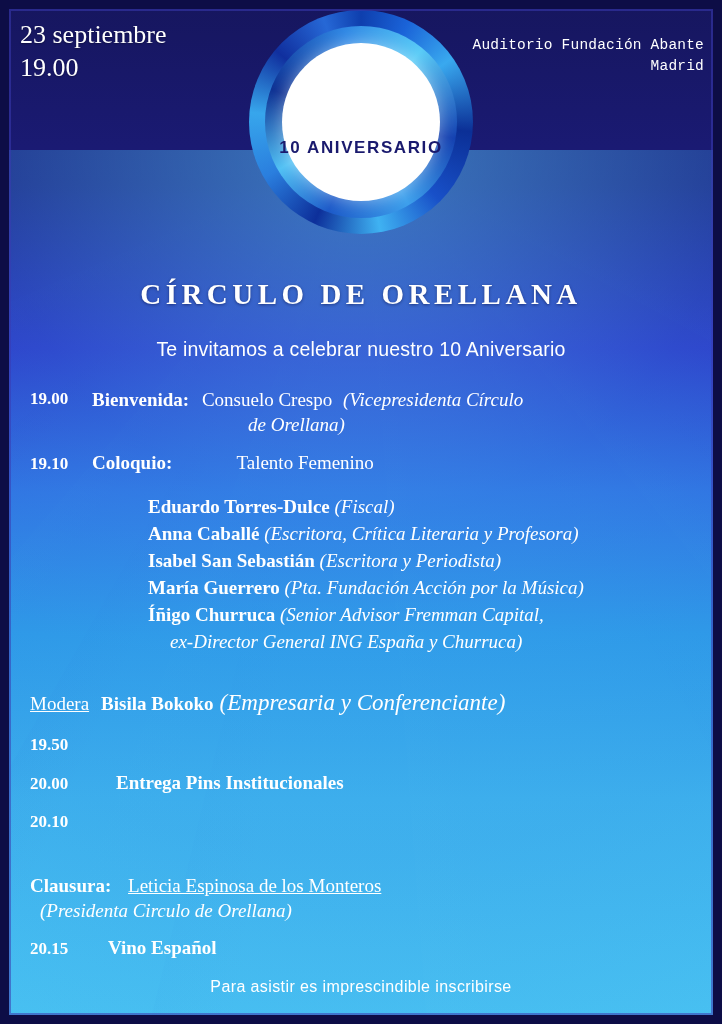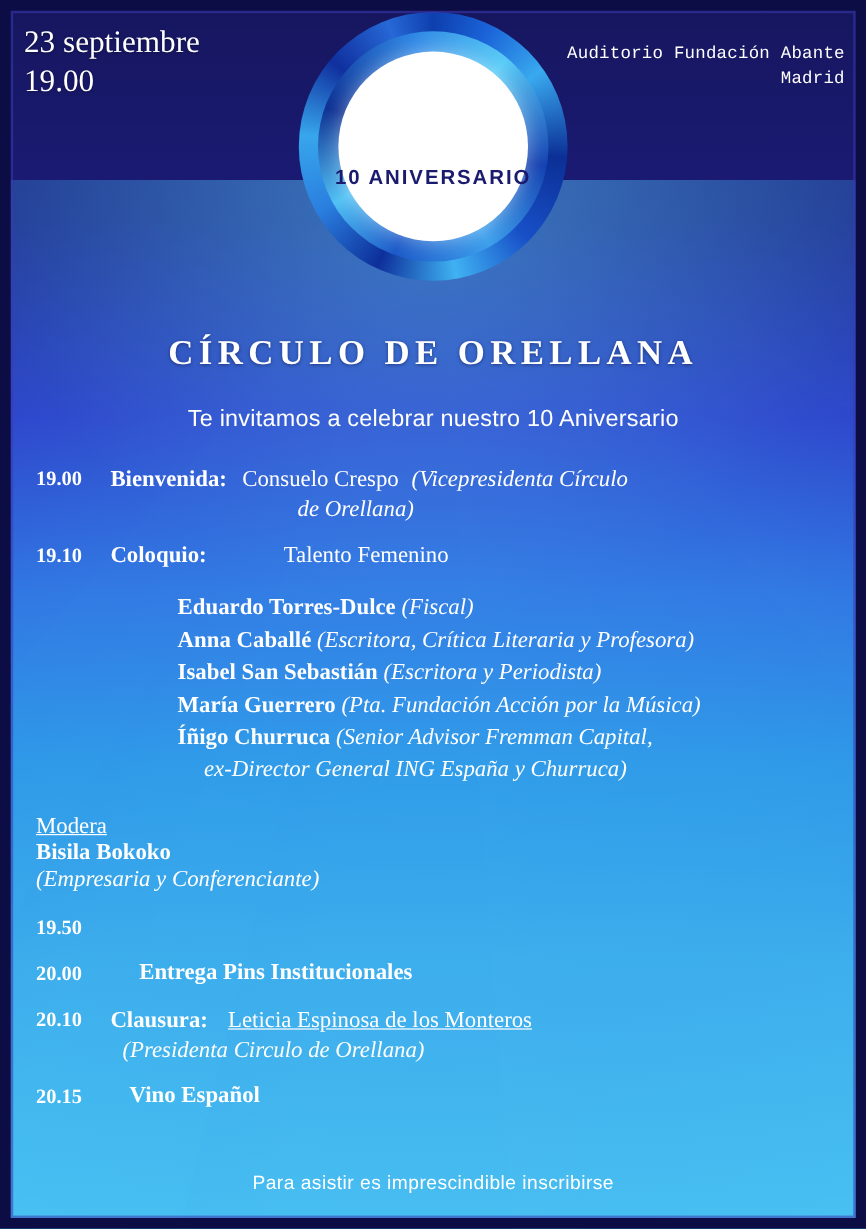--- a/index.html
+++ b/index.html
@@ -225,31 +225,30 @@
   .speaker .ro { font-style: italic; }
   .speaker-cont {
     font-style: italic;
     padding-left: 22px;
     display: block;
   }
 
   .modera {
     display: flex;
     align-items: baseline;
-    margin-top: 22px;
+    margin-top: 34px;
     margin-bottom: 18px;
-    flex-direction: column;
   }
   .modera .mod-label {
     text-decoration: underline;
     font-size: 19px;
     margin-right: 12px;
   }
   .modera .nm { font-weight: bold; font-size: 19px; margin-right: 6px; }
-  .modera .ro { font-style: italic; font-size: 19px; }
+  .modera .ro { font-style: italic; font-size: 23px; }
 
   .simple {
     display: flex;
     align-items: flex-end;
     margin-bottom: 17px;
     gap: 24px;
   }
   .simple .time { flex: 0 0 62px; font-weight: bold; font-size: 17px; }
   .simple .txt { font-weight: bold; font-size: 19px; }
 
@@ -368,21 +367,21 @@
 
     <div class="simple">
       <span class="time">19.50</span>
     </div>
 
     <div class="simple">
       <span class="time">20.00</span>
       <span class="txt">Entrega Pins Institucionales</span>
     </div>
 
-    <div class="item" style="">
+    <div class="item" style="flex-direction:column;">
       <div class="time">20.10</div>
       <div class="body">
         <span class="lbl">Clausura:</span>
         <span class="plain" style="margin-left:12px;text-decoration:underline;">Leticia Espinosa de los Monteros</span>
         <span class="clausura-sub">(Presidenta Circulo de Orellana)</span>
       </div>
     </div>
 
     <div class="simple">
       <span class="time" style="flex:0 0 54px;">20.15</span>

